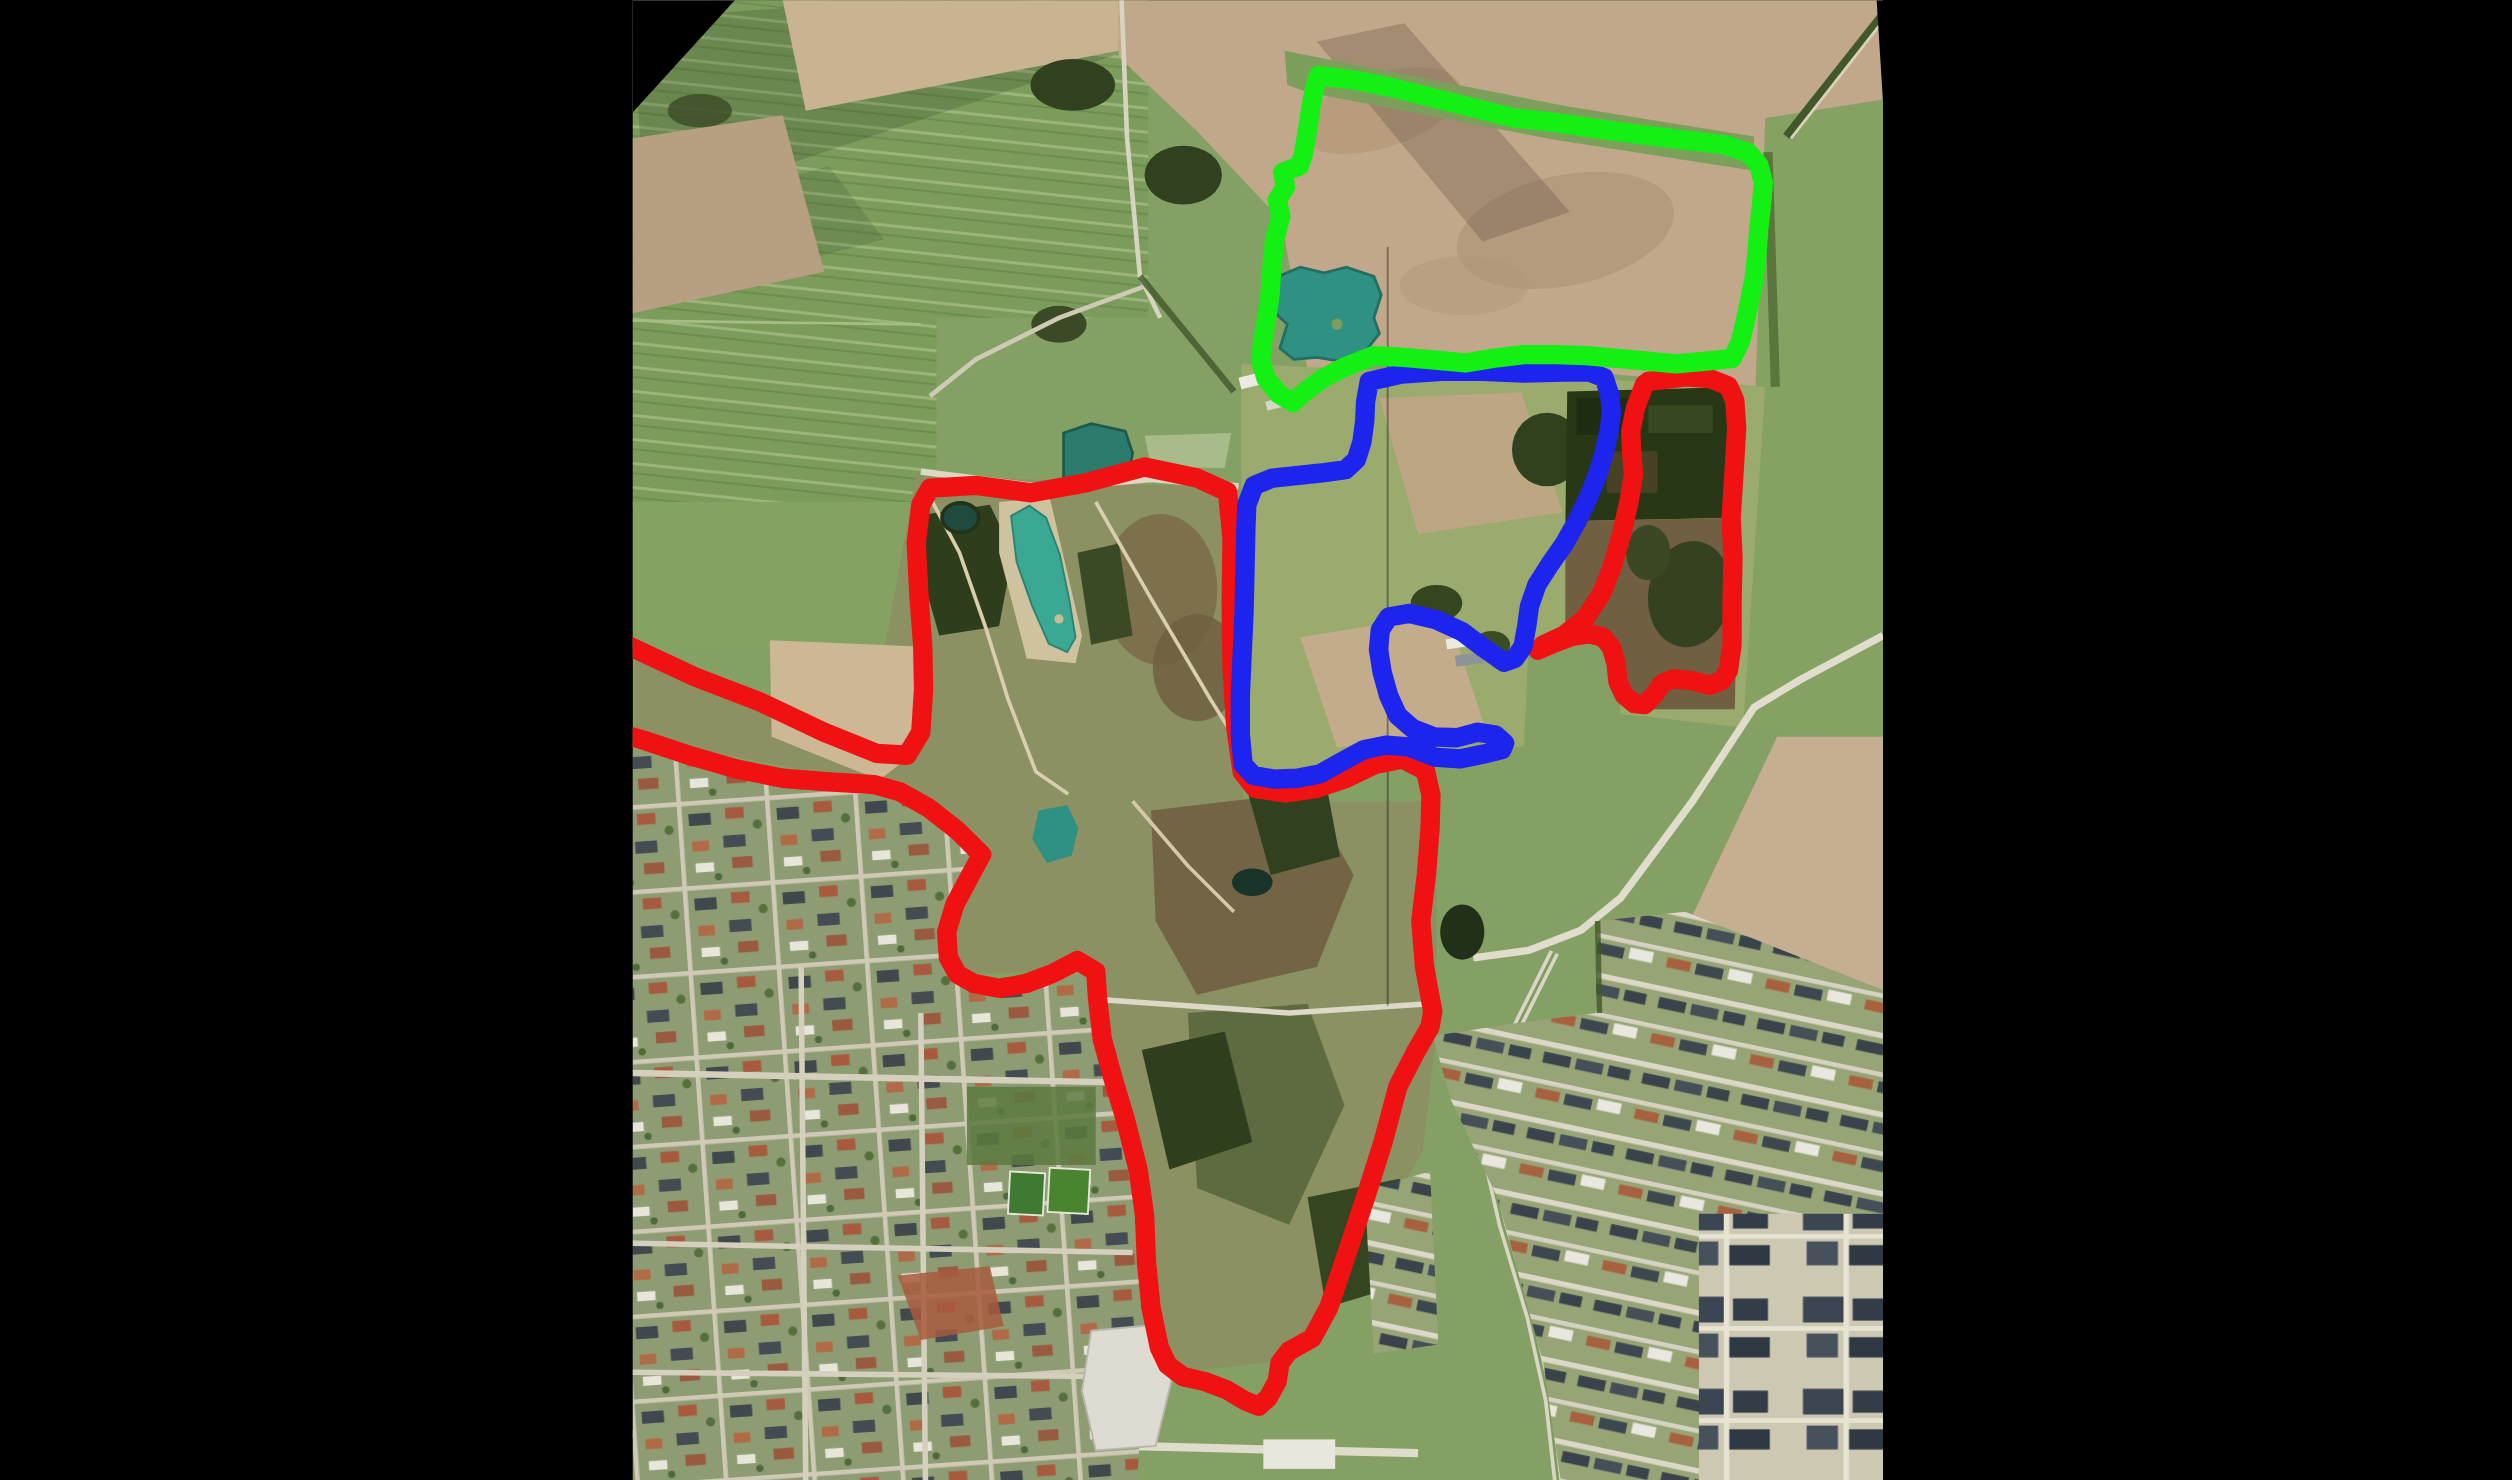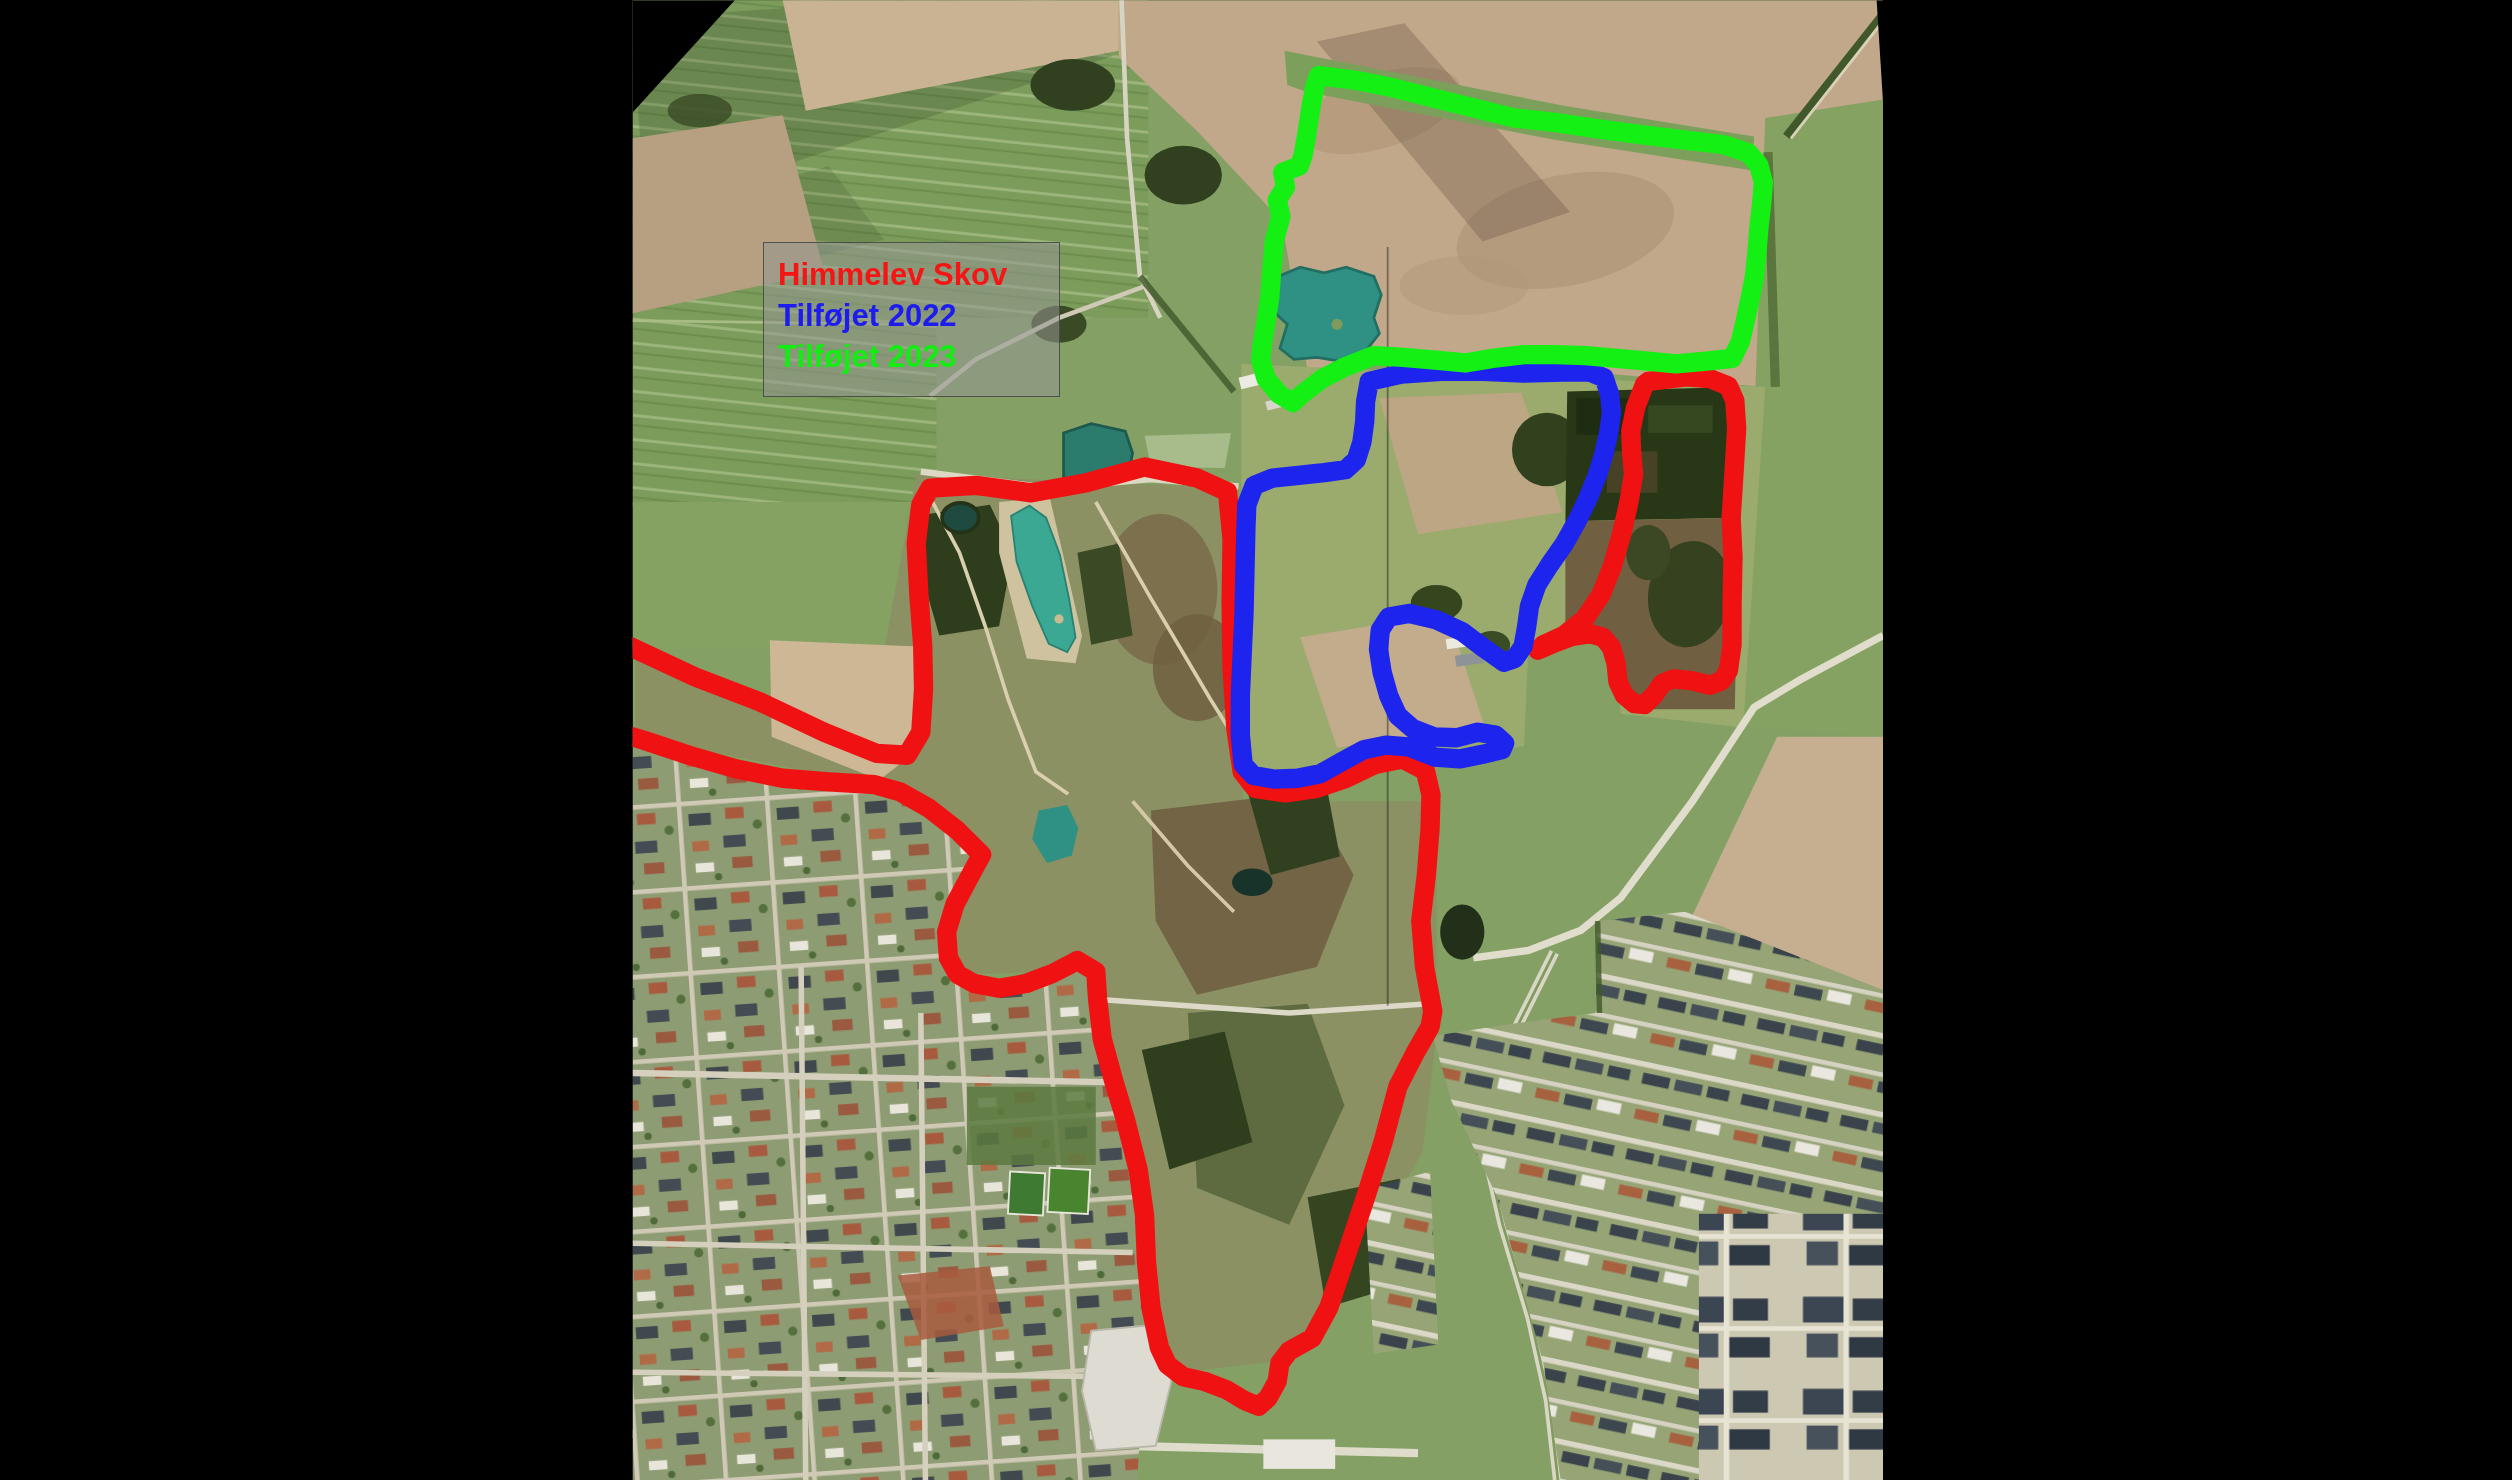--- a/index.html
+++ b/index.html
@@ -186,19 +186,14 @@
     </g>
 
     <g clip-path="url(#photoClip)">
         <polyline points="680,700 755,735 825,762 895,795 952,818 985,820 1000,795 1003,748 1002,700 998,648 995,590 1000,548 1010,530 1060,527 1120,535 1180,524 1243,507 1300,519 1333,534 1338,585 1337,655 1338,725 1342,790 1349,838 1363,856 1396,861 1430,856 1462,845 1493,830 1523,824 1548,837 1554,863 1553,900 1549,950 1543,1000 1547,1050 1556,1098 1553,1115 1537,1143 1518,1180 1502,1240 1483,1300 1463,1360 1443,1420 1425,1453 1400,1467 1390,1480 1387,1500 1377,1518 1367,1527 1352,1521 1332,1509 1308,1500 1285,1495 1268,1482 1259,1463 1250,1420 1245,1370 1243,1320 1236,1270 1222,1215 1209,1172 1197,1128 1192,1085 1190,1055 1170,1043 1143,1057 1114,1068 1085,1073 1058,1068 1040,1058 1030,1040 1028,1012 1037,982 1053,952 1066,928 1040,902 1008,877 978,860 950,852 900,849 850,845 800,835 748,820 700,804 680,798" fill="none" stroke="#f01212" stroke-width="21" stroke-linejoin="round" stroke-linecap="round"></polyline>
         <polygon points="1786,417 1776,443 1771,468 1772,492 1774,515 1769,545 1761,580 1751,615 1739,645 1721,672 1698,690 1676,700 1670,706 1686,699 1707,691 1727,688 1741,692 1750,703 1755,720 1757,740 1764,755 1775,764 1786,765 1796,755 1805,742 1817,737 1837,739 1857,744 1870,739 1877,728 1881,700 1881,655 1882,605 1880,562 1883,515 1886,465 1884,435 1877,419 1857,411 1831,409 1806,412 1790,414" fill="none" stroke="#f01212" stroke-width="21" stroke-linejoin="round" stroke-linecap="round"></polygon>
         <polygon points="1487,414 1522,406 1565,403 1610,403 1655,405 1697,404 1727,404 1742,410 1748,428 1750,448 1747,470 1742,492 1735,515 1725,540 1713,565 1699,590 1683,613 1669,635 1661,658 1658,680 1654,702 1645,715 1633,719 1612,704 1588,686 1560,673 1530,666 1508,670 1499,684 1497,705 1501,730 1508,755 1518,777 1534,791 1557,800 1582,801 1605,795 1624,798 1634,807 1631,814 1610,819 1585,824 1558,822 1530,811 1505,809 1481,814 1457,827 1434,840 1409,845 1384,846 1361,842 1350,830 1347,798 1347,755 1349,710 1351,665 1352,620 1353,575 1354,548 1362,527 1382,519 1410,516 1438,513 1461,510 1473,499 1479,480 1482,458 1483,436" fill="none" stroke="#1c24ee" stroke-width="21" stroke-linejoin="round" stroke-linecap="round"></polygon>
         <polygon points="1432,82 1472,87 1512,95 1556,106 1600,117 1645,128 1690,133 1737,140 1782,146 1830,152 1872,157 1899,166 1910,179 1915,198 1913,222 1910,248 1908,275 1905,302 1900,327 1895,350 1890,371 1881,389 1853,392 1820,395 1789,392 1756,389 1722,386 1689,385 1655,385 1621,389 1591,394 1559,391 1524,388 1492,386 1461,398 1436,411 1415,427 1404,437 1389,428 1375,411 1369,391 1371,372 1375,348 1379,322 1381,294 1384,261 1391,235 1387,217 1396,203 1393,187 1411,180 1415,169 1419,147 1424,114 1428,94" fill="none" stroke="#14f014" stroke-width="21" stroke-linejoin="round" stroke-linecap="round"></polygon>
       </g>
   </svg>
 
-  <div class="legend">
-    <div class="legend-line" style="color: rgb(245, 21, 21);">Himmelev Skov</div>
-    <div class="legend-line" style="color: rgb(28, 28, 240);">Tilføjet 2022</div>
-    <div class="legend-line" style="color: rgb(16, 239, 16);">Tilføjet 2023</div>
-  </div>
 </div>
 
 
 </body></html>

